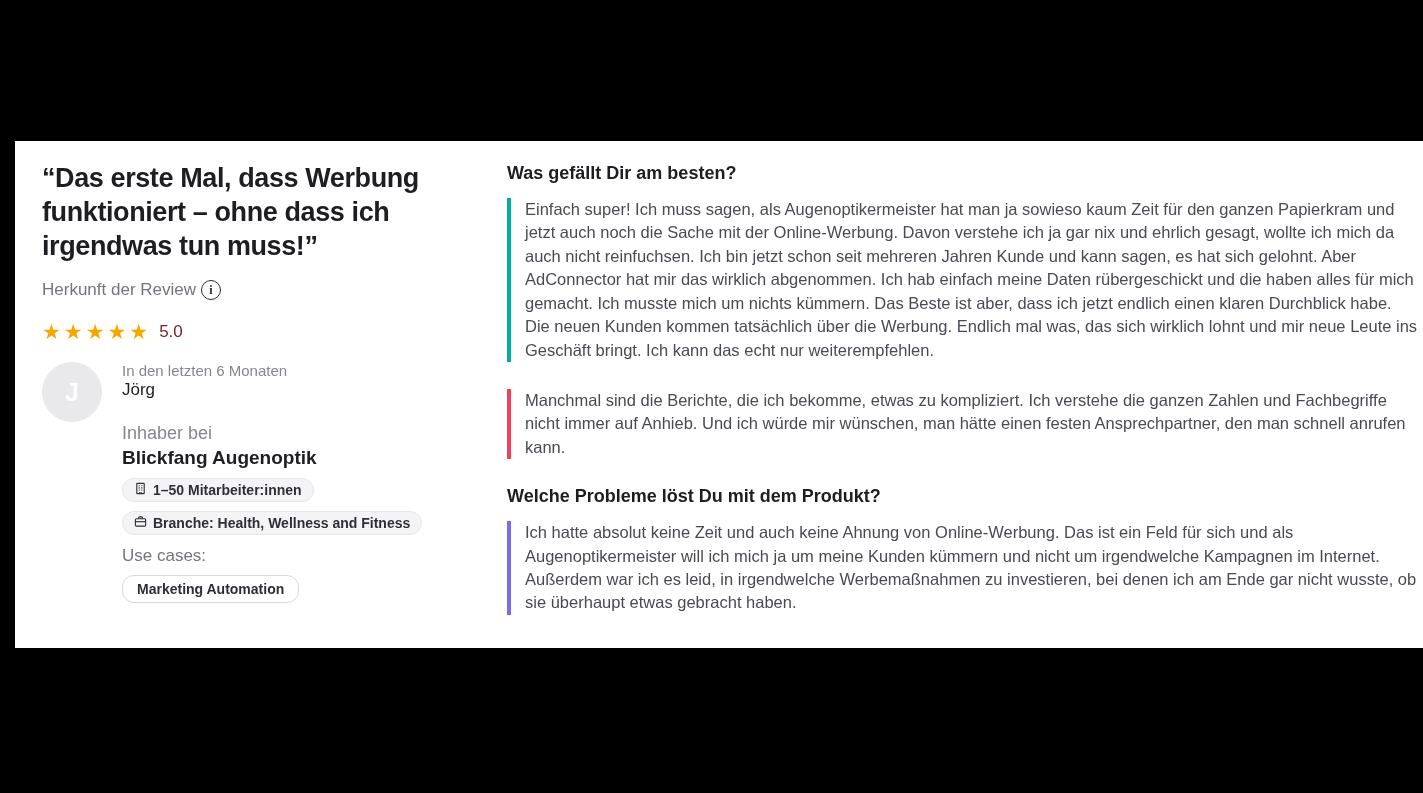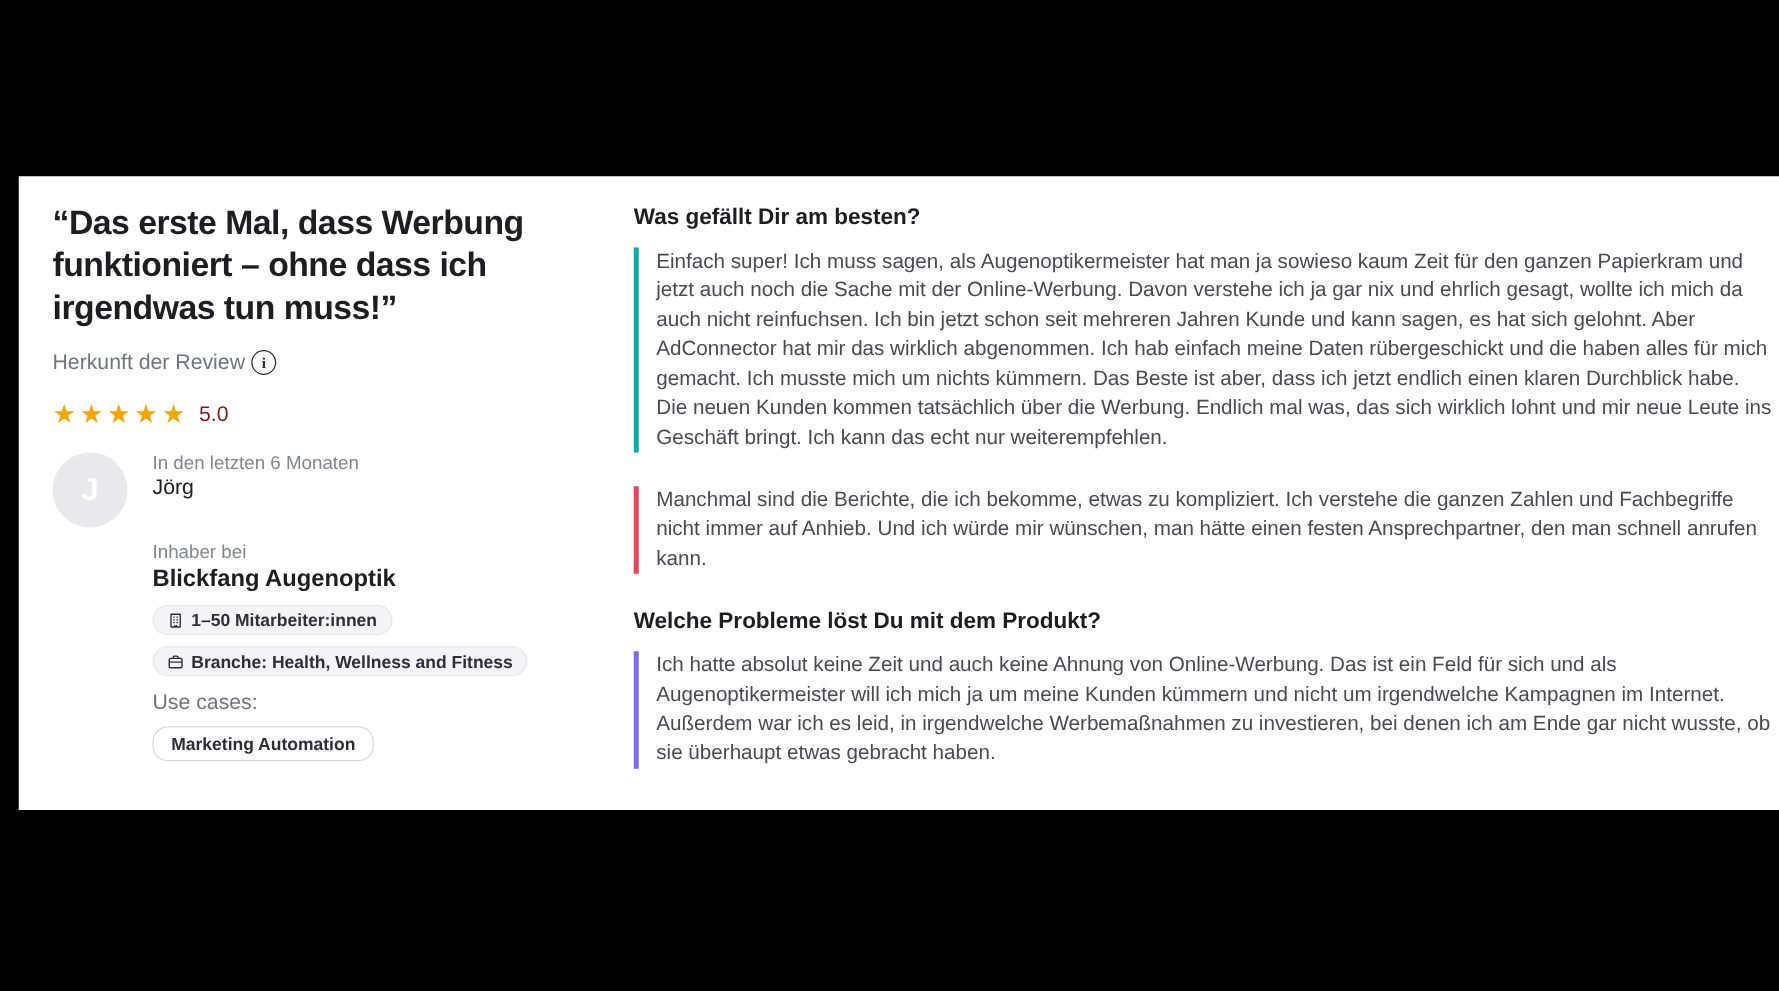--- a/index.html
+++ b/index.html
@@ -58,25 +58,25 @@
   .timeframe { color: #85878e; font-size: 15px; }
   .reviewer-name { margin-top: 1px; color: #1d1d22; font-size: 17px; }
   .verified-badge {
     margin-top: 11px;
     display: inline-flex; align-items: center; gap: 7px;
     border: 1px solid #e3e3e7; border-radius: 17px;
     background: #ffffff;
     padding: 7px 14px;
     font-size: 15px; font-weight: bold;
   }
-  .role-label { margin-top: 33px; color: #85878e; font-size: 15px; }
+  .role-label { margin-top: 23px; color: #85878e; font-size: 18px; }
   .company-name { margin-top: 3px; color: #1d1d22; font-size: 19px; font-weight: bold; }
   .pill {
     margin-top: 9px;
-    display: inline-flex; align-items: center; gap: 6px;
+    display: inline-flex; align-items: flex-start; gap: 6px;
     background: #f4f4f6;
     border: 1px solid #e7e7ea;
     border-radius: 12px;
     padding: 3px 11px;
     font-size: 14px; font-weight: bold; color: #2e2e36;
   }
   .pill svg { flex-shrink: 0; }
   .usecases-label { margin-top: 11px; color: #73757d; font-size: 17px; }
   .pill.usecase { background: #ffffff; border-color: #d9d9dd; padding: 5px 14px; }
 

